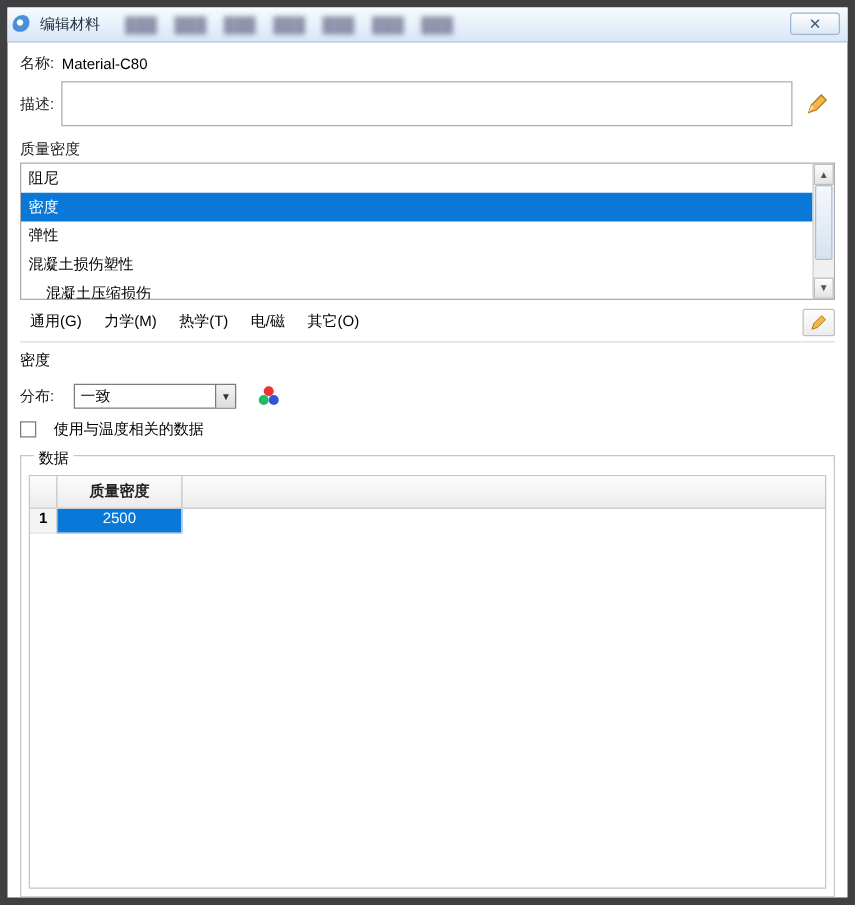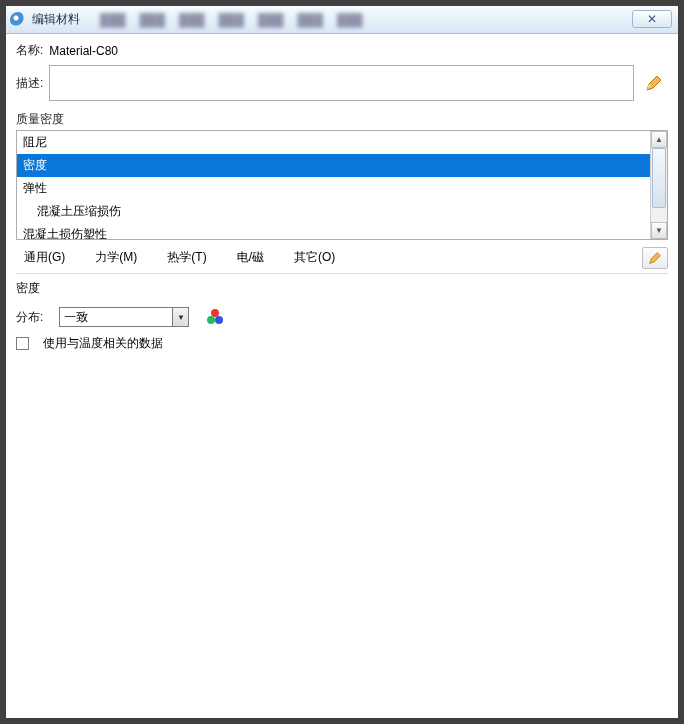--- a/index.html
+++ b/index.html
@@ -61,21 +61,21 @@
   .behavior-item.indent { padding-left: 20px; }
   .behavior-item.selected { background:#0a78d8; color:#fff; }
   .vscroll {
     width:17px; background:#f0f0f0; border-left:1px solid #d0d0d0;
     display:flex; flex-direction:column;
   }
   .vs-btn { height:17px; background:linear-gradient(#fdfdfd,#e3e3e3); border:1px solid #bfbfbf; display:flex; align-items:center; justify-content:center; font-size:8px; color:#555; }
   .vs-track { flex:1; position:relative; }
   .vs-thumb { position:absolute; left:1px; right:1px; top:0; height:60px; background:linear-gradient(#f5f8fc,#d7e2ef); border:1px solid #a8bdd6; border-radius:2px; }
   .menubar {
-    display:flex; align-items:center; margin:6px 0 4px 0; gap:14px;
+    display:flex; align-items:center; margin:6px 0 4px 0; gap:2px;
   }
   .menu-item {
     padding:3px 8px; color:#000; cursor:default;
   }
   .menubar .spacer{ flex:1; }
   .del-btn {
     width:26px; height:22px; border:1px solid #bfbfbf;
     background:linear-gradient(#fdfdfd,#ececec);
     display:flex; align-items:center; justify-content:center; border-radius:2px;
   }
@@ -185,22 +185,22 @@
         </svg>
       </div>
     </div>
 
     <div class="section-label">质量密度</div>
     <div class="behavior-list">
       <div class="behavior-items" id="behavior-items">
           <div class="behavior-item">阻尼</div>
           <div class="behavior-item selected">密度</div>
           <div class="behavior-item">弹性</div>
+          <div class="behavior-item">混凝土损伤塑性</div>
           <div class="behavior-item indent">混凝土压缩损伤</div>
-          <div class="behavior-item">混凝土损伤塑性</div>
         </div>
       <div class="vscroll">
         <div class="vs-btn">▲</div>
         <div class="vs-track">
           <div class="vs-thumb"></div>
         </div>
         <div class="vs-btn">▼</div>
       </div>
     </div>
 
@@ -233,17 +233,32 @@
           <span class="b"></span>
         </div>
       </div>
 
       <div class="subrow">
         <div class="chk"></div>
         <span>使用与温度相关的数据</span>
       </div>
 
 
+      <div class="fieldset">
+        <div class="fieldset-legend">数据</div>
+        <div class="grid">
+          <div class="grid-head">
+            <div class="gh-corner"></div>
+            <div class="gh-col">质量密度</div>
+          </div>
+          <div class="grid-body" id="grid-body">
+              <div class="grid-row">
+                <div class="gr-idx">1</div>
+                <div class="gr-cell sel">2500</div>
+              </div>
+            </div>
+        </div>
+      </div>
     </div>
 
 
   </div>
 </div>
 
 </body></html>

